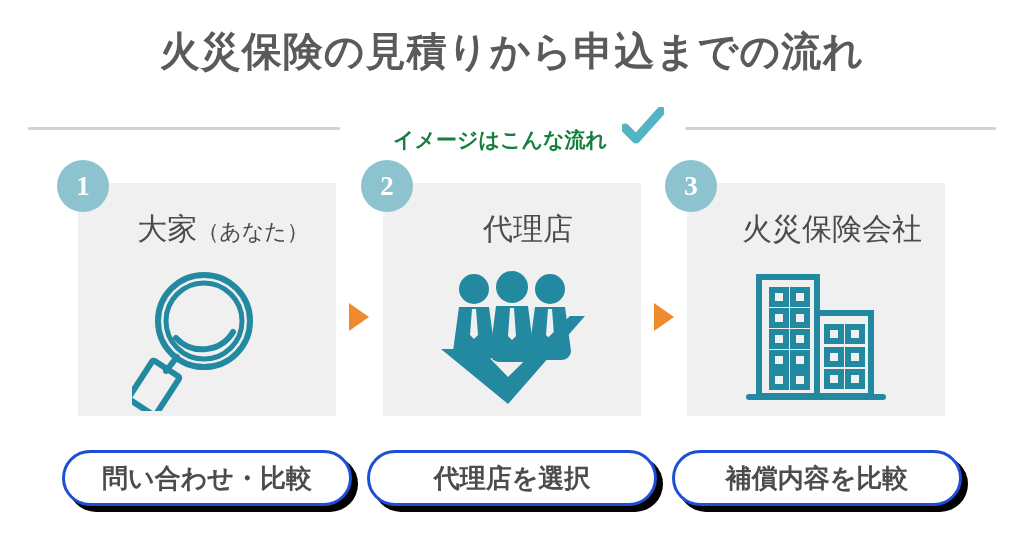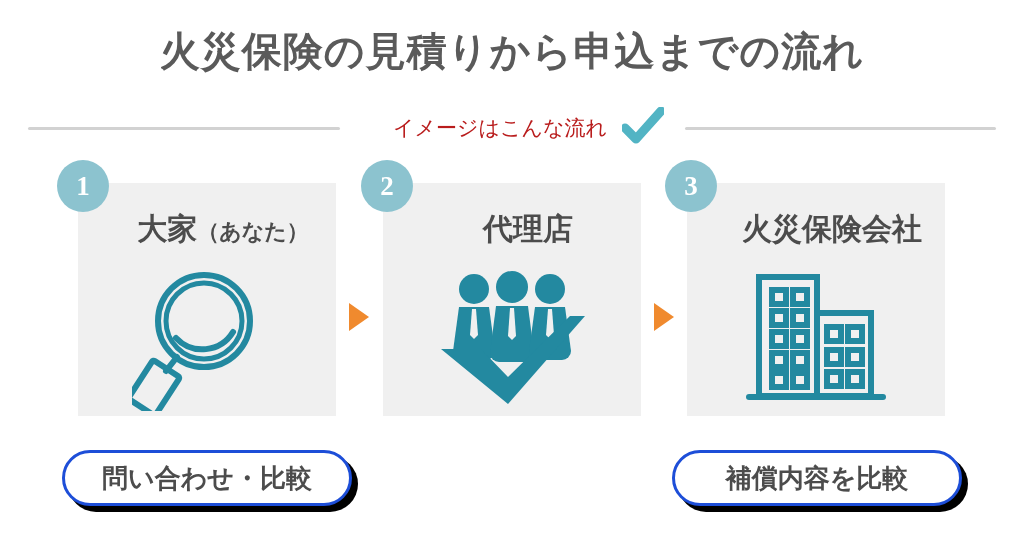--- a/index.html
+++ b/index.html
@@ -23,40 +23,40 @@
   
   .subrow {
     position:absolute; left:0; top:108px; width:1024px; height:40px;
   }
   .rule {
     position:absolute; top:19px; height:3px; background:#d2d2d2; border-radius:2px;
   }
   .rule-left  { left:28px;  width:312px; }
   .rule-right { left:685px; width:311px; }
   .subtitle {
-    position:absolute; left:375px; top:0; width:250px; height:40px;
+    position:absolute; left:375px; top:12px; width:250px; height:40px;
     display:flex; align-items:center; justify-content:center;
-    font-size:21px; font-weight:normal; color:#b91c1c; white-space:nowrap;
+    font-size:21px; font-weight:bold; color:#15803d; white-space:nowrap;
   }
   .check-icon {
     position:absolute; left:622px; top:107px; width:42px; height:40px;
   }
 
   
   .card {
     position:absolute; top:183px; width:258px; height:233px;
     background:#f0f0f0;
   }
   .card-1 { left:78px; }
   .card-2 { left:383px; }
   .card-3 { left:687px; }
 
   .card-title {
     position:absolute; left:0; top:26px; width:100%;
-    text-align:center; font-size:30px; font-weight:bold; color:#4c4c4c;
+    text-align:center; font-size:30px; font-weight:normal; color:#4c4c4c;
     white-space:nowrap;
     padding-left:32px;
   }
   .card-title .sub { font-size:22px; }
 
   .card-icon {
     position:absolute; left:50%; transform:translateX(-50%);
     top:78px; width:150px; height:150px;
   }
 
@@ -197,18 +197,22 @@
       </g>
       <line x1="8" y1="136" x2="142" y2="136" stroke="#2389a0" stroke-width="6" stroke-linecap="round"></line>
     </svg>
   </div>
   <div class="badge badge-3">3</div>
 
   <div class="pill-wrap pill-1">
     <div class="pill-shadow"></div>
     <div class="pill">問い合わせ・比較</div>
   </div>
+  <div class="pill-wrap pill-2">
+    <div class="pill-shadow"></div>
+    <div class="pill">代理店を選択</div>
+  </div>
   <div class="pill-wrap pill-3">
     <div class="pill-shadow"></div>
     <div class="pill">補償内容を比較</div>
   </div>
 
 </div>
 
 </body></html>

